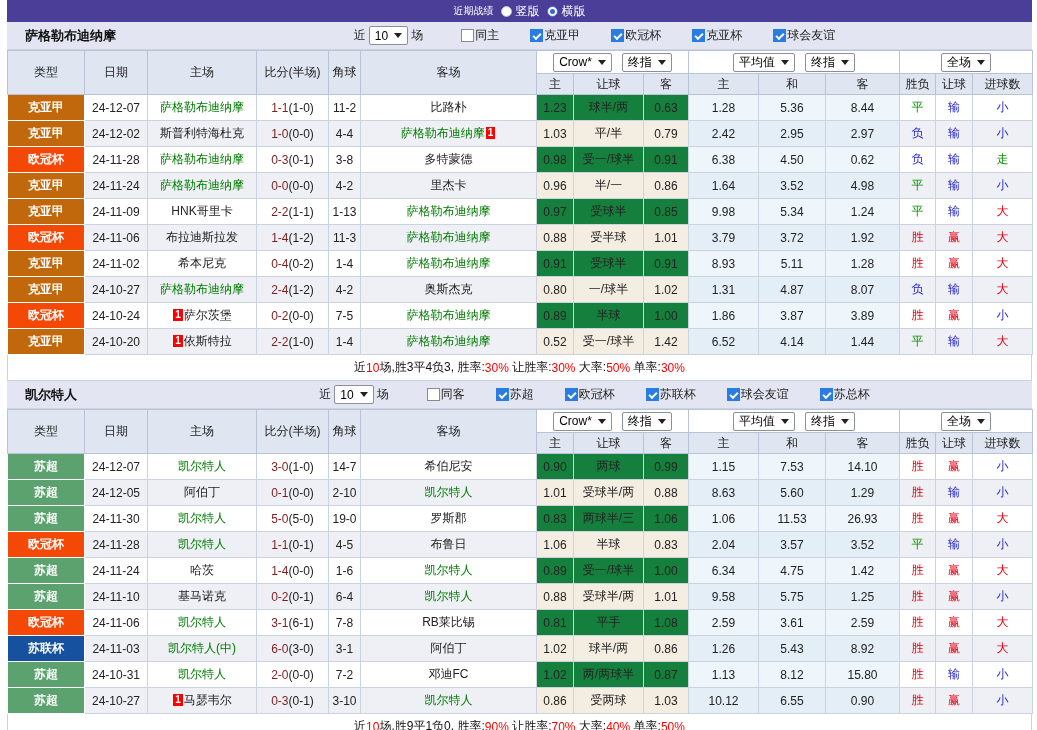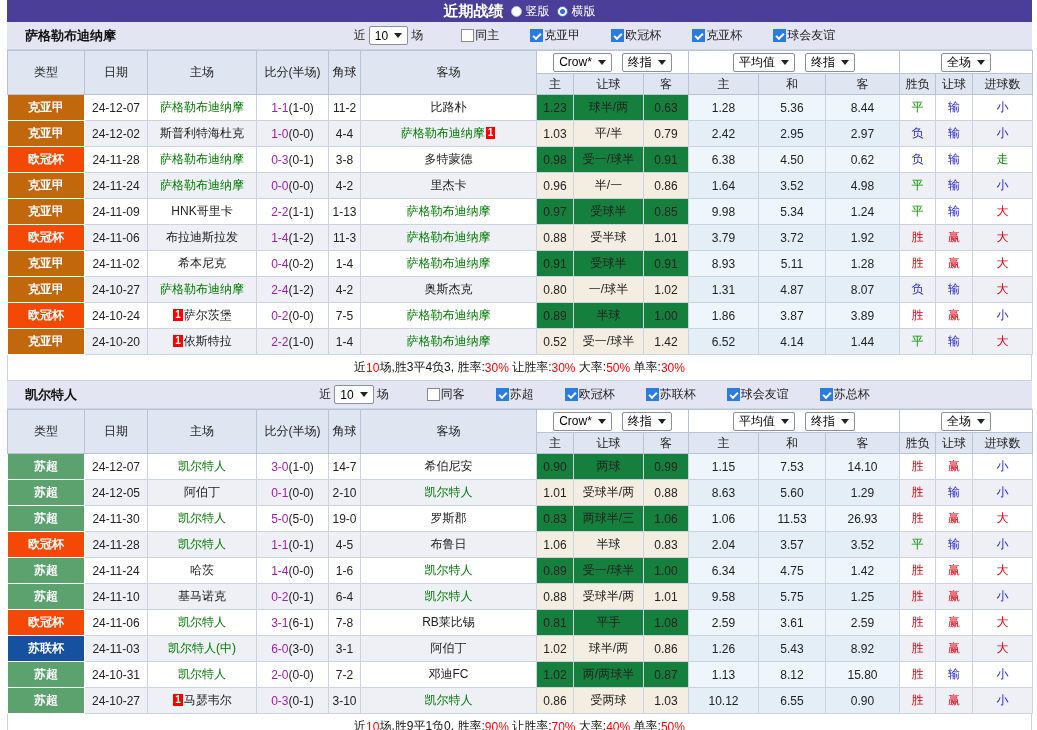--- a/index.html
+++ b/index.html
@@ -1,21 +1,21 @@
 <!DOCTYPE html>
 <html><head>
 <meta charset="utf-8">
 <style>
   html,body{margin:0;padding:0;background:#ffffff;}
   body{font-family:"Liberation Sans","DejaVu Sans",sans-serif;font-size:12px;color:#222;}
   .page{width:1025px;margin:0 0 0 7px;}
 
   
   .topbar{height:22px;background:#4a3e99;color:#fff;display:flex;align-items:center;justify-content:center;gap:7px;}
-  .topbar .title{font-weight:bold;font-size:15px;}
+  .topbar .title{font-weight:normal;font-size:10px;}
   .radio-wrap{display:inline-flex;align-items:center;gap:4px;}
   .radio{width:11px;height:11px;border-radius:50%;background:#fdfdfd;border:1px solid #bbb;display:inline-block;position:relative;box-sizing:border-box;cursor:pointer;}
   .radio.checked{border:1px solid #3a66e0;background:#fff;}
   .radio.checked::after{content:"";position:absolute;left:2px;top:2px;width:5px;height:5px;border-radius:50%;background:#2f63e8;}
   .radio-label{font-size:12px;color:#fff;}
 
   
   .filterbar{background:#e3e6f2;height:27px;display:flex;align-items:center;position:relative;border-bottom:1px solid #cdd4e2;}
   .team-title{position:absolute;left:18px;font-weight:bold;font-size:13px;color:#111;}
   .filter-controls{margin:0 auto;display:flex;align-items:center;gap:3px;padding-left:150px;white-space:nowrap;}
@@ -33,21 +33,21 @@
   th,td{overflow:hidden;white-space:nowrap;}
   thead th{background:#dfe5f1;border:1px solid #b9c3d6;font-weight:normal;font-size:12px;color:#222;padding:0;height:20px;}
   thead th.selcell{background:#fff;border-top:1px solid #b9c3d6;}
   .selgroup{display:flex;align-items:center;justify-content:center;gap:10px;height:22px;}
   tbody td{border:1px solid #ccd3e0;text-align:center;height:25px;padding:0 1px;font-size:12px;color:#222;}
   tr.alt td{background:#eef0f5;}
   td.crow{background:#15803d;} tr.alt td.crow{background:#f4ede1;}
   td.avg{background:#eff6fb;}  tr.alt td.avg{background:#e4eef6;}
   td.league{color:#fff;font-weight:bold;border-color:#fff;}
   .gt{color:#007b00;}
-  .sc{color:#a21caf;} .sh{color:#222;}
+  .sc{color:#7f1d1d;} .sh{color:#222;}
   .res-r{color:#e60012;} .res-g{color:#0a9200;} .res-b{color:#2626cc;}
   .badge1{display:inline-block;background:#ff0000;color:#fff;font-size:10px;font-weight:bold;line-height:12px;padding:0 2px;margin:0 1px;vertical-align:1px;}
 
   .summary{height:25px;display:flex;align-items:center;justify-content:center;background:#fff;border:1px solid #ccd3e0;border-top:none;font-size:12px;color:#111;white-space:pre;}
   .summary .r{color:#ff0000;}
 </style>
 </head>
 <body>
 
 <div class="page">

